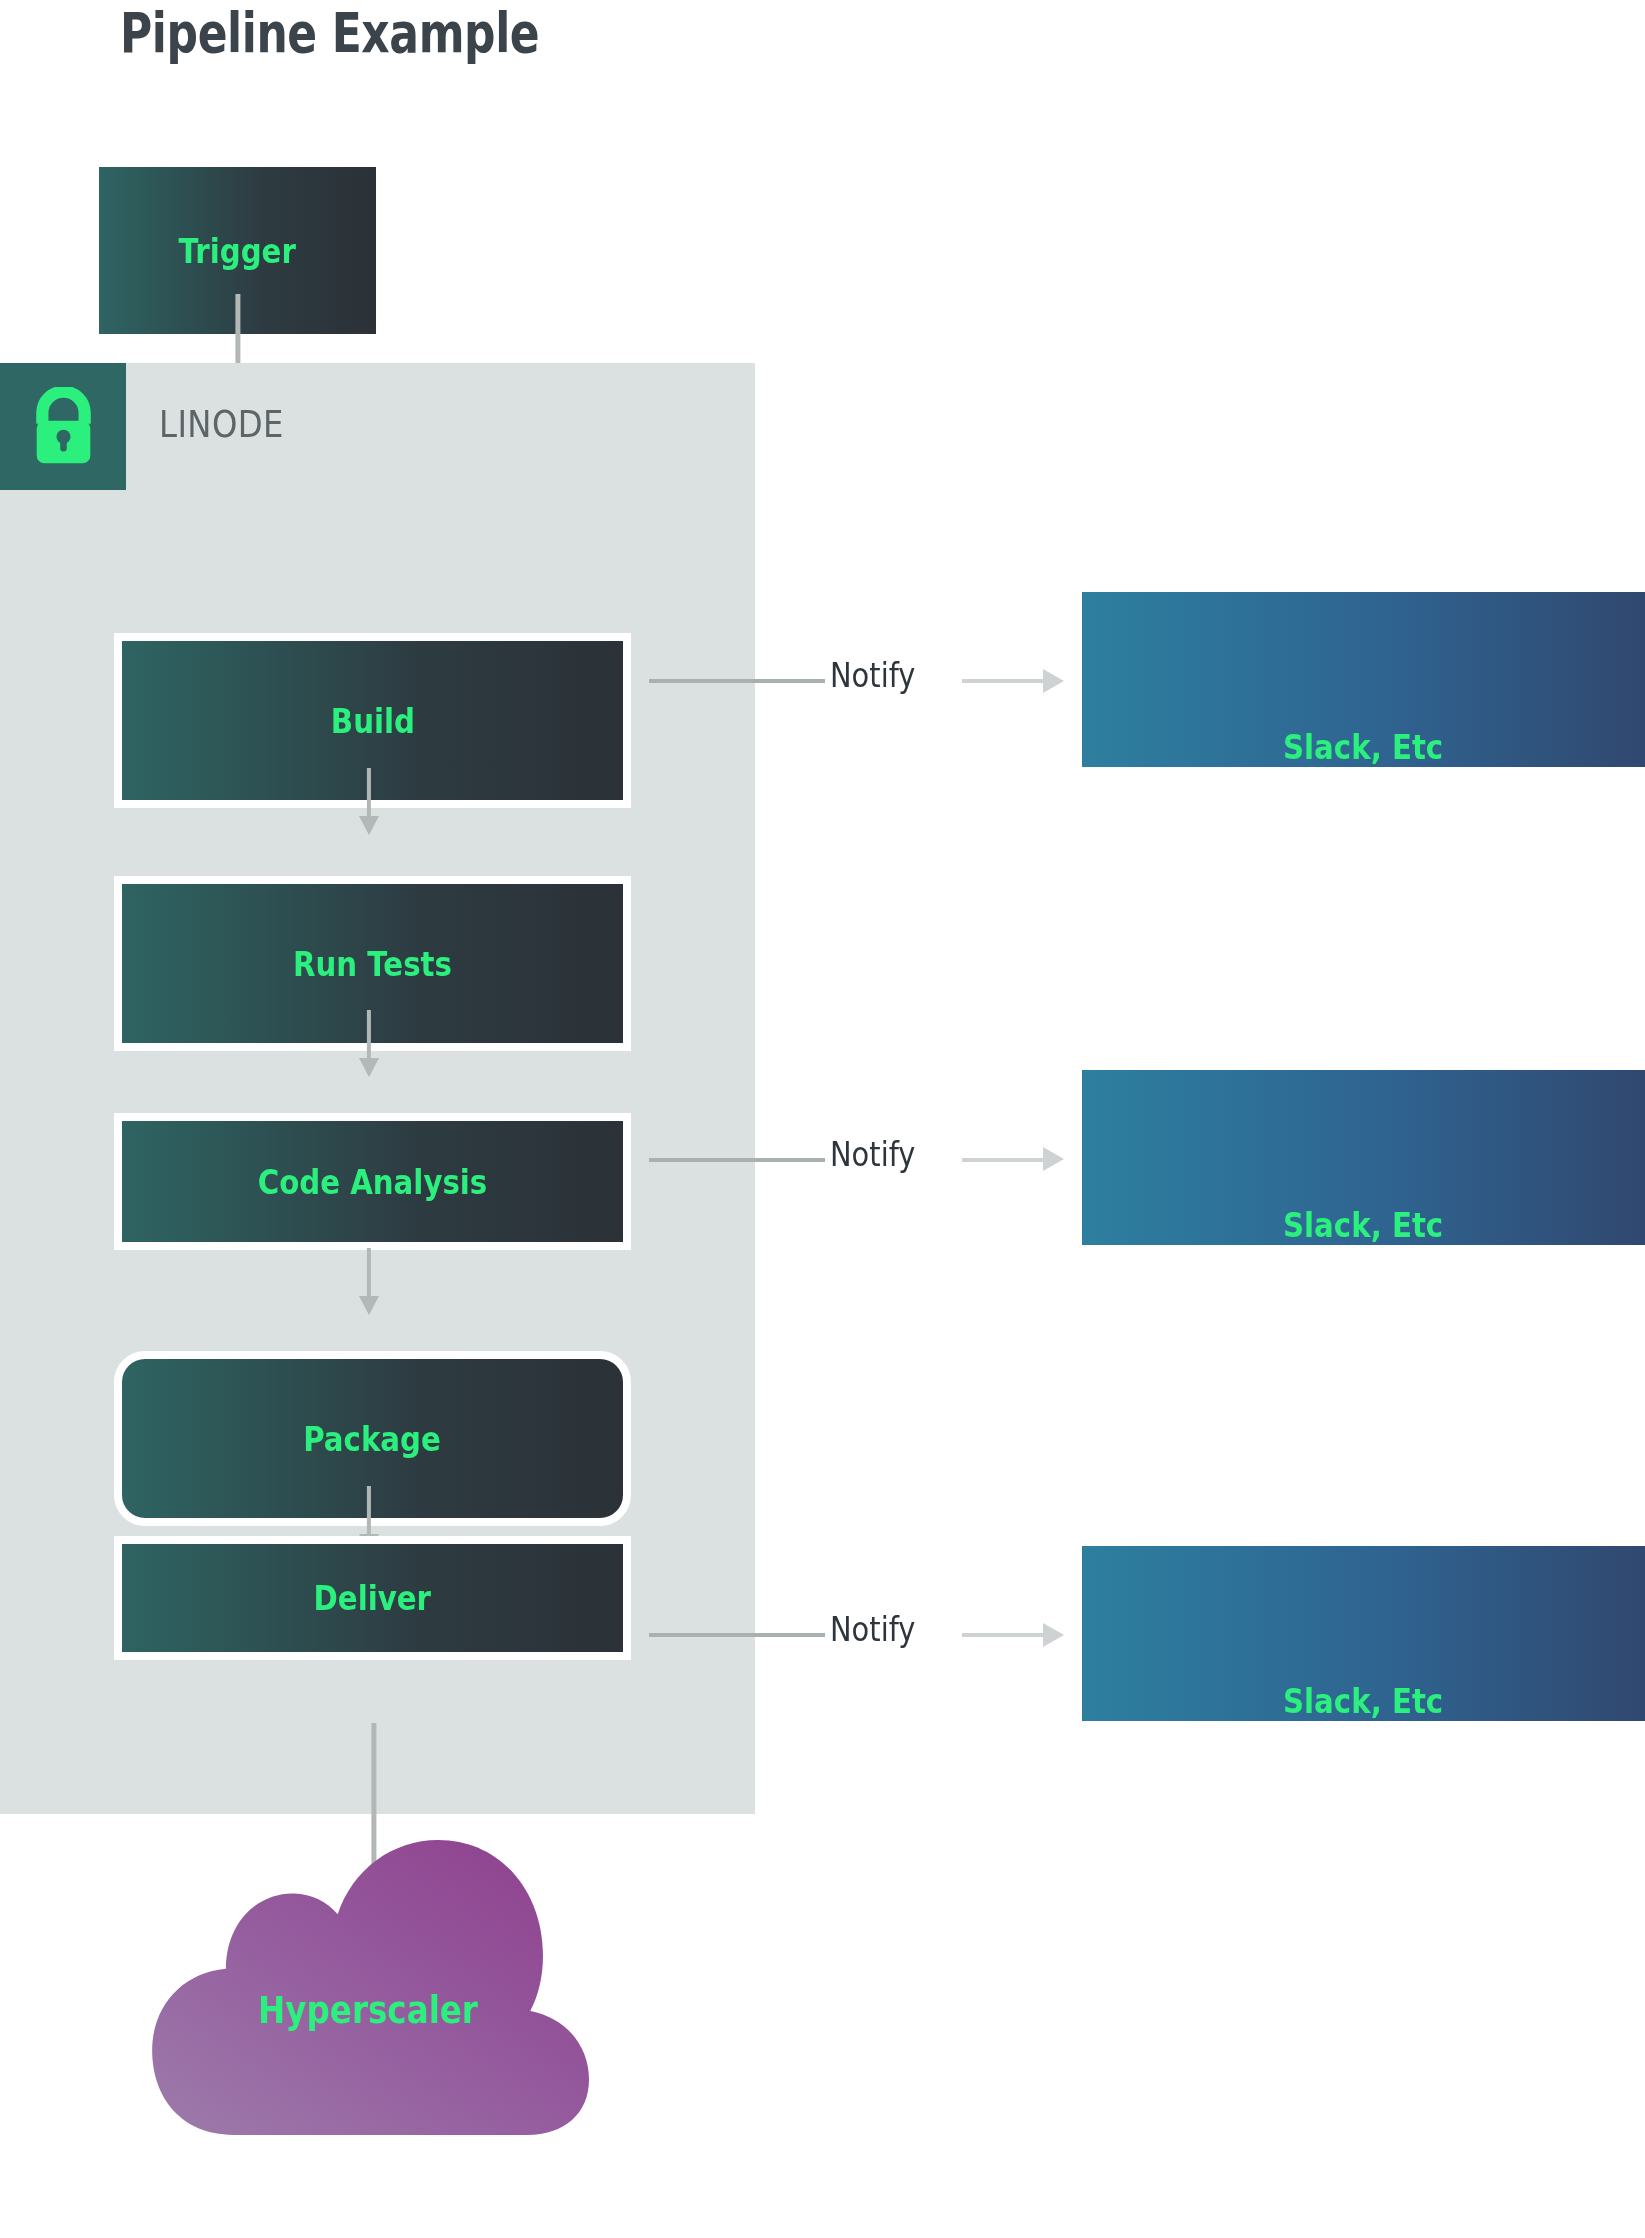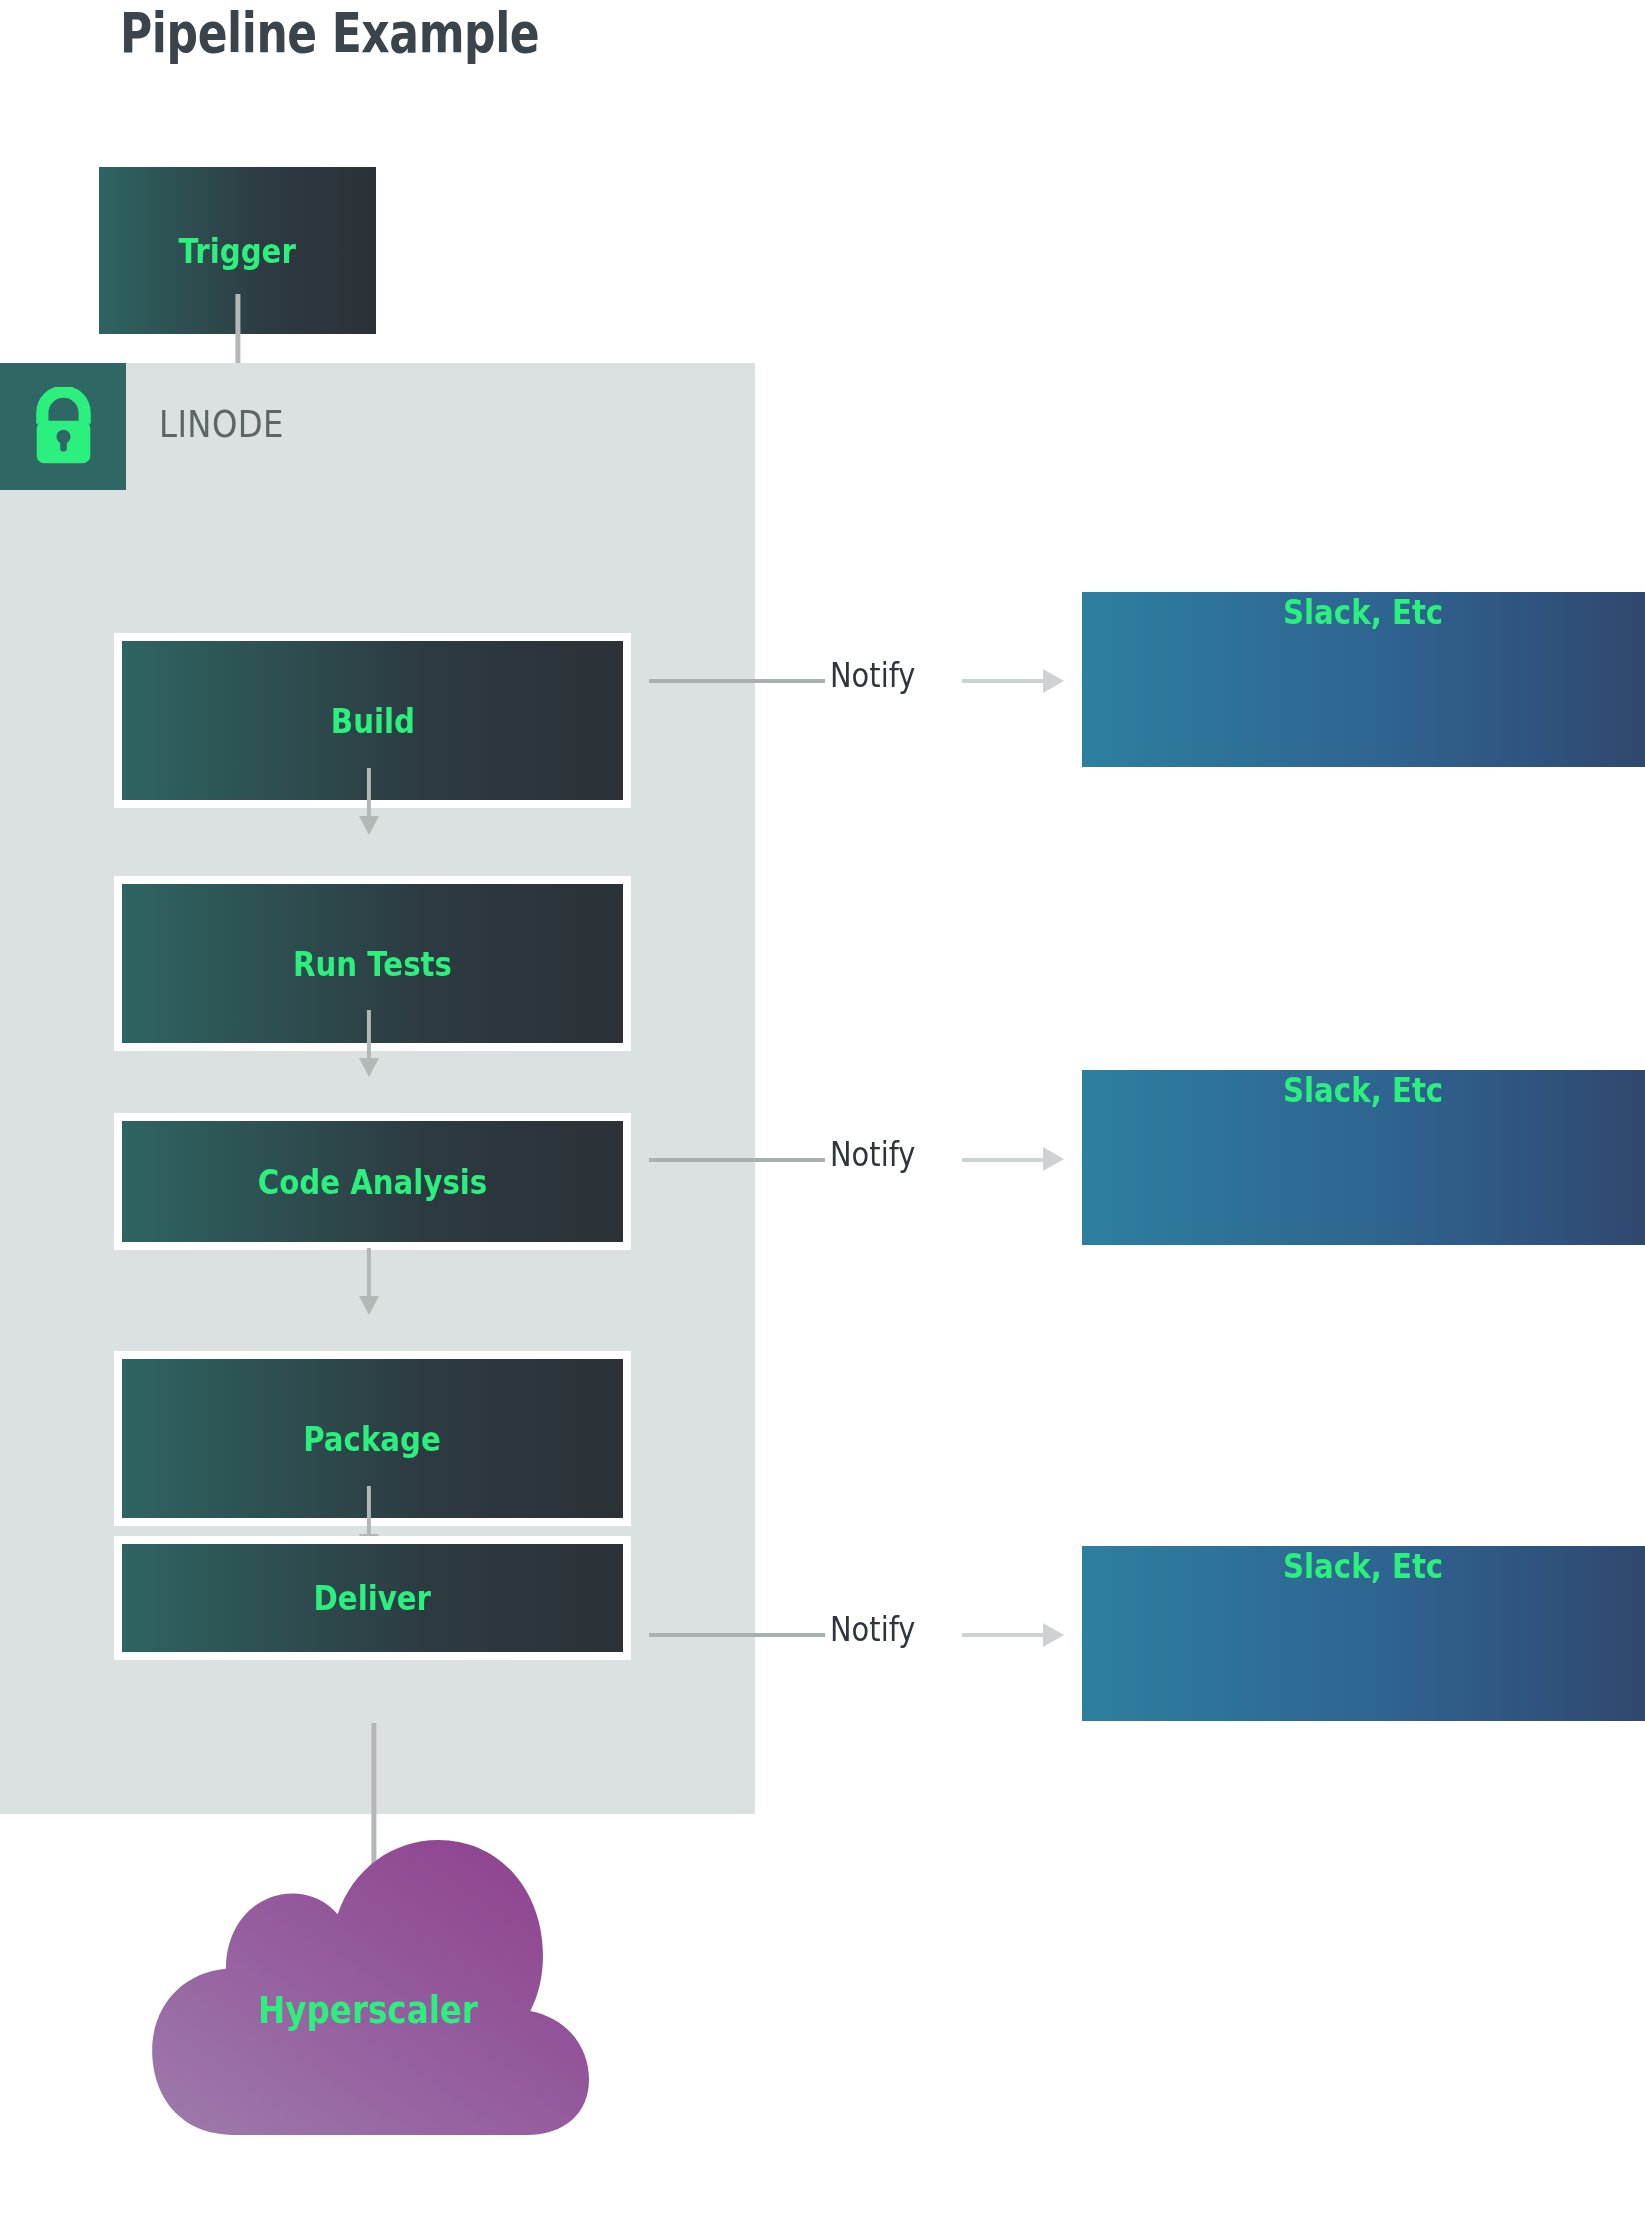--- a/index.html
+++ b/index.html
@@ -81,21 +81,21 @@
     color: #2bf07e;
     white-space: nowrap;
     transform: scaleX(0.86);
   }
 
   .notify-box {
     position: absolute;
     box-sizing: border-box;
     background: linear-gradient(to right, #2d7fa0 0%, #2f6390 55%, #30486f 100%);
     display: flex;
-    align-items: flex-start;
+    align-items: flex-end;
     justify-content: center;
   }
 
   
   .notify-group { position: absolute; }
   .notify-line-left {
     position: absolute;
     height: 4.2px;
     background: #a8b1b0;
   }
@@ -212,21 +212,21 @@
 
 <div class="stage-box framed" style="left:114px; top:1073px; width:517px; height:137px;">
   <span class="stage-label">Code Analysis</span>
 </div>
 
 <div class="v-arrow small" style="left:343px; top:1248px; width:52px; height:68px;">
   <div class="shaft" style="height:49px;"></div>
   <div class="head" style="top:48px;"></div>
 </div>
 
-<div class="stage-box framed" style="left:114px; top:1311px; width:517px; height:175px;">
+<div class="stage-box framed" style="left:114px; top:1311px; width:517px; height:175px;border-radius:31px;">
   <span class="stage-label">Package</span>
 </div>
 
 <div class="v-arrow small" style="left:343px; top:1486px; width:52px; height:68px;">
   <div class="shaft" style="height:49px;"></div>
   <div class="head" style="top:48px;"></div>
 </div>
 
 <div class="stage-box framed" style="left:114px; top:1496px; width:517px; height:124px;">
   <span class="stage-label">Deliver</span>

